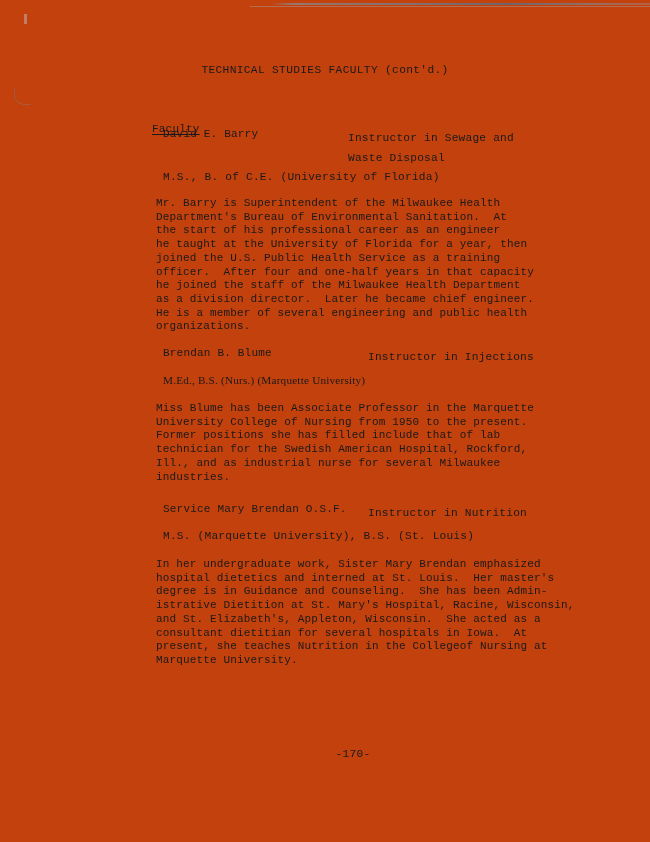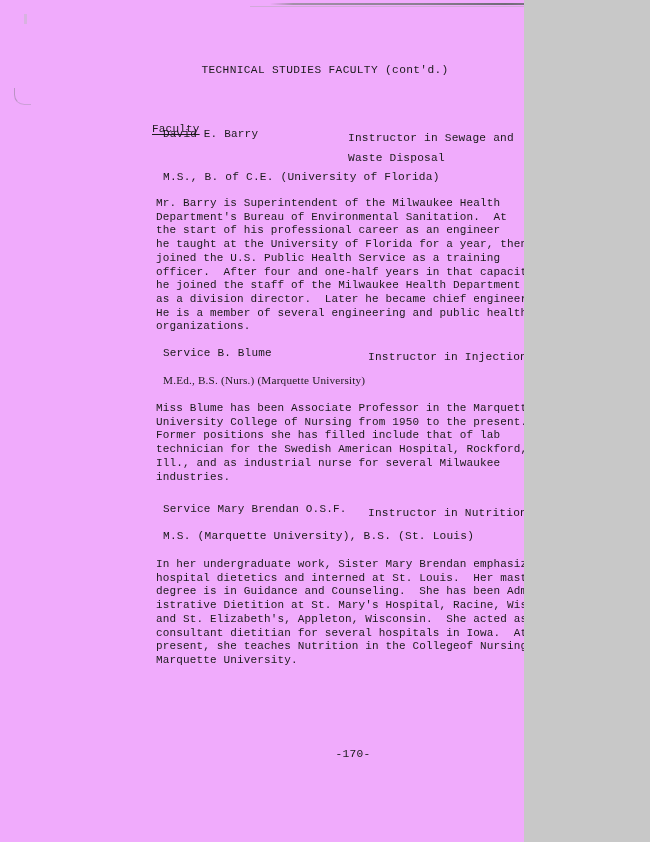--- a/index.html
+++ b/index.html
@@ -5,23 +5,23 @@
   html, body {
     margin: 0;
     padding: 0;
     background: #c8c8c8;
   }
   body {
     font-family: "Liberation Mono", "DejaVu Sans Mono", monospace;
   }
   .page {
     position: relative;
-    width: 524px;
+    width: 650px;
     height: 842px;
-    background: #f0abfc;
+    background: #c2410c;
     overflow: hidden;
     color: #1a1a1a;
   }
 
   
   .scan-line {
     position: absolute;
     left: 270px;
     top: 3px;
     width: 380px;
@@ -166,21 +166,21 @@
 he taught at the University of Florida for a year, then
 joined the U.S. Public Health Service as a training
 officer.  After four and one-half years in that capacity
 he joined the staff of the Milwaukee Health Department
 as a division director.  Later he became chief engineer.
 He is a member of several engineering and public health
 organizations.</div>
     </div>
 
     <div class="entry" style="top:347px;">
-      <div class="entry-name">Service B. Blume</div>
+      <div class="entry-name">Brendan B. Blume</div>
       <div class="entry-title" style="left:368px;">Instructor in Injections</div>
       <div class="entry-degrees" style="top:27px;font-family:Liberation Serif, serif;">M.Ed., B.S. (Nurs.) (Marquette University)</div>
       <div class="entry-bio" style="top:55px;">Miss Blume has been Associate Professor in the Marquette
 University College of Nursing from 1950 to the present.
 Former positions she has filled include that of lab
 technician for the Swedish American Hospital, Rockford,
 Ill., and as industrial nurse for several Milwaukee
 industries.</div>
     </div>
 

